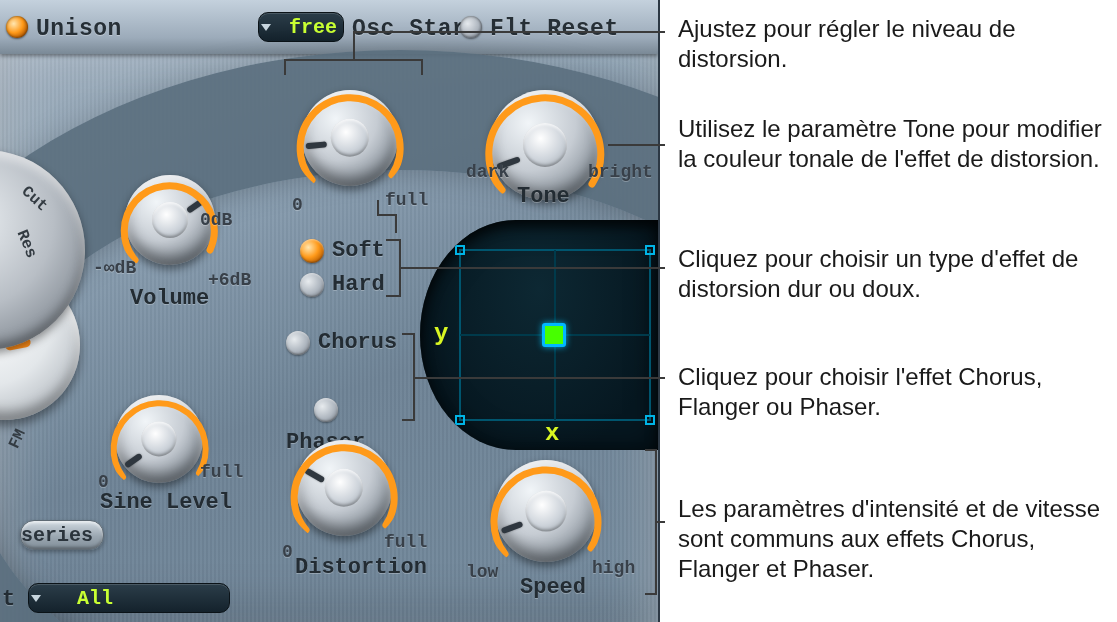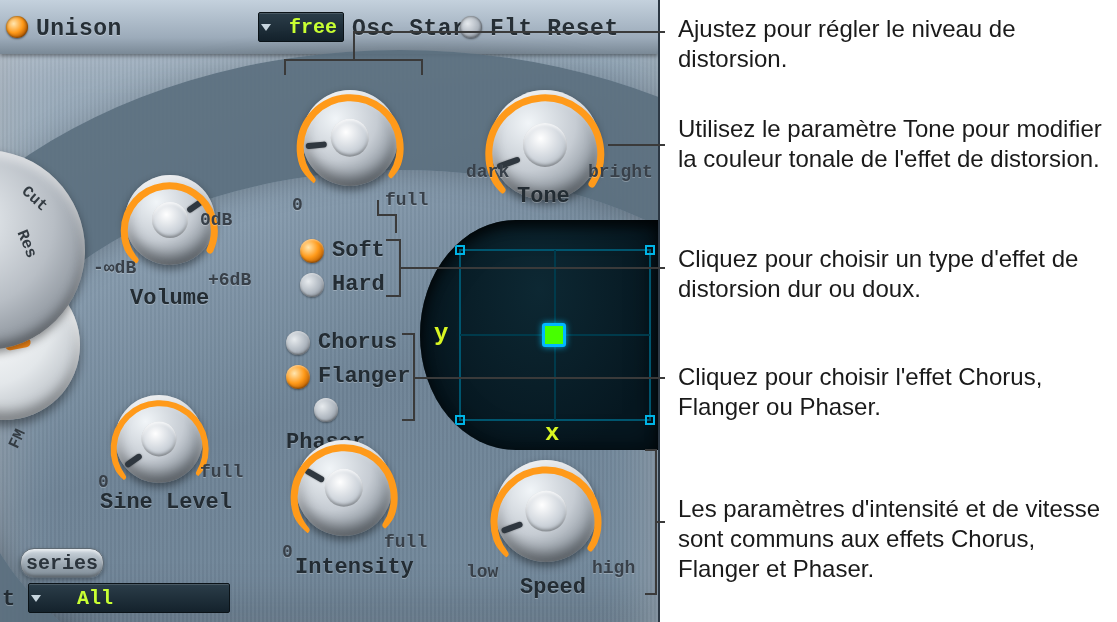--- a/index.html
+++ b/index.html
@@ -63,21 +63,21 @@
     box-shadow: inset 0 0 3px rgba(0,0,0,.6), 0 1px 2px rgba(0,0,0,.5);
     position: absolute;
   }
   .led-round.off {
     background: radial-gradient(circle at 35% 35%, #e5e9ed, #aeb6bf 55%, #6f7781 85%);
   }
   
   .dropdown {
     position: absolute;
     height: 28px;
-    border-radius: 2px;
+    border-radius: 10px;
     background: linear-gradient(#2b3d49, #14222c);
     border: 1px solid #0b1318;
     display: flex;
     align-items: center;
     box-shadow: inset 0 1px 0 rgba(255,255,255,.15);
   }
   .dropdown .value {
     color: #c9ff33;
     font-family: "Courier New", monospace;
     font-weight: 700;
@@ -182,22 +182,20 @@
   }
   
   .pill {
     position:absolute;
     border-radius: 14px;
     background: linear-gradient(#d0d9e1, #9ba7b1 55%, #818e99);
     border:1px solid #5e6a74;
     box-shadow: inset 0 2px 3px rgba(255,255,255,.6), inset 0 -2px 3px rgba(0,0,0,.3), 0 2px 4px rgba(0,0,0,.3);
     display:flex;
     align-items:center;
-    justify-content:center;
-    margin-top:28px;
   }
   .pill span {
     font-family:"Courier New", monospace;
     font-weight:700;
     font-size:20px;
     color:#2b343c;
   }
   
   .xy-pad {
     position:absolute;
@@ -350,24 +348,20 @@
     </div>
     <div class="radio-item" style="left:300px; top:272px;">
       <div class="radio-dot off"></div>
       <div class="radio-label">Hard</div>
     </div>
 
     <div class="radio-item" style="left:286px; top:330px;">
       <div class="radio-dot off"></div>
       <div class="radio-label">Chorus</div>
     </div>
-    <div class="radio-item" style="left:286px; top:364px;">
-      <div class="radio-dot on"></div>
-      <div class="radio-label">Flanger</div>
-    </div>
     <div class="radio-item" style="left:286px; top:398px;flex-direction:column;">
       <div class="radio-dot off"></div>
       <div class="radio-label">Phaser</div>
     </div>
 
     <div class="knob" style="left:115px; top:395px; width:88px; height:88px;">
       <div class="cap"></div>
       <div class="tick" style="transform: translateX(-50%) rotate(-125deg);"></div>
       <svg class="arc" viewBox="0 0 108 108">
           <path d="M18 92 A46 46 0 1 1 94 88" stroke="#ff9a1a" stroke-width="6" fill="none" stroke-linecap="round"></path>
@@ -379,21 +373,21 @@
 
     <div class="knob" style="left:296px; top:440px; width:96px; height:96px;">
       <div class="cap"></div>
       <div class="tick" style="transform: translateX(-50%) rotate(-60deg);"></div>
       <svg class="arc" viewBox="0 0 116 116">
           <path d="M20 100 A50 50 0 1 1 100 95" stroke="#ff9a1a" stroke-width="7" fill="none" stroke-linecap="round"></path>
         </svg>
     </div>
     <div class="label tiny" style="left:282px; top:542px;">0</div>
     <div class="label tiny" style="left:384px; top:532px;">full</div>
-    <div class="label" style="left:295px; top:555px;">Intensity</div>
+    <div class="label" style="left:295px; top:555px;">Distortion</div>
 
     <div class="knob" style="left:495px; top:460px; width:102px; height:102px;">
       <div class="cap"></div>
       <div class="tick" style="transform: translateX(-50%) rotate(-110deg);"></div>
       <svg class="arc" viewBox="0 0 122 122">
           <path d="M20 104 A52 52 0 1 1 106 98" stroke="#ff9a1a" stroke-width="7" fill="none" stroke-linecap="round"></path>
         </svg>
     </div>
     <div class="label tiny" style="left:466px; top:562px;">low</div>
     <div class="label tiny" style="left:592px; top:558px;">high</div>

